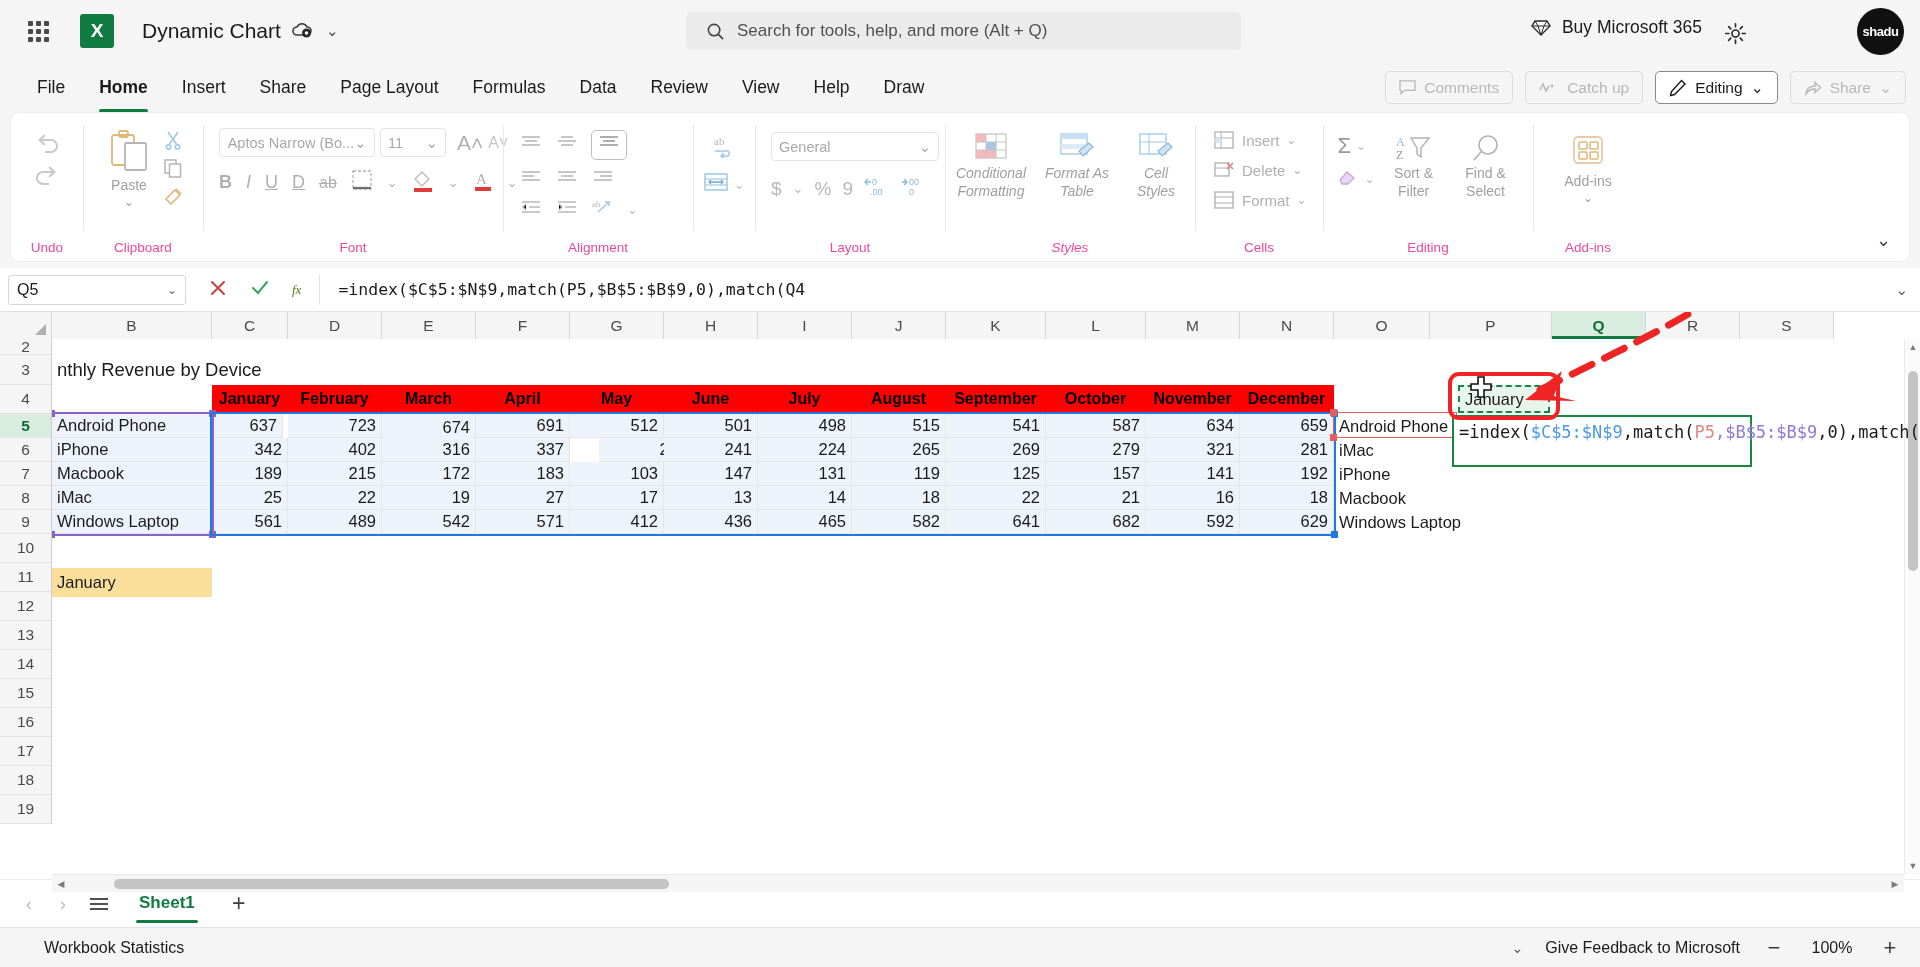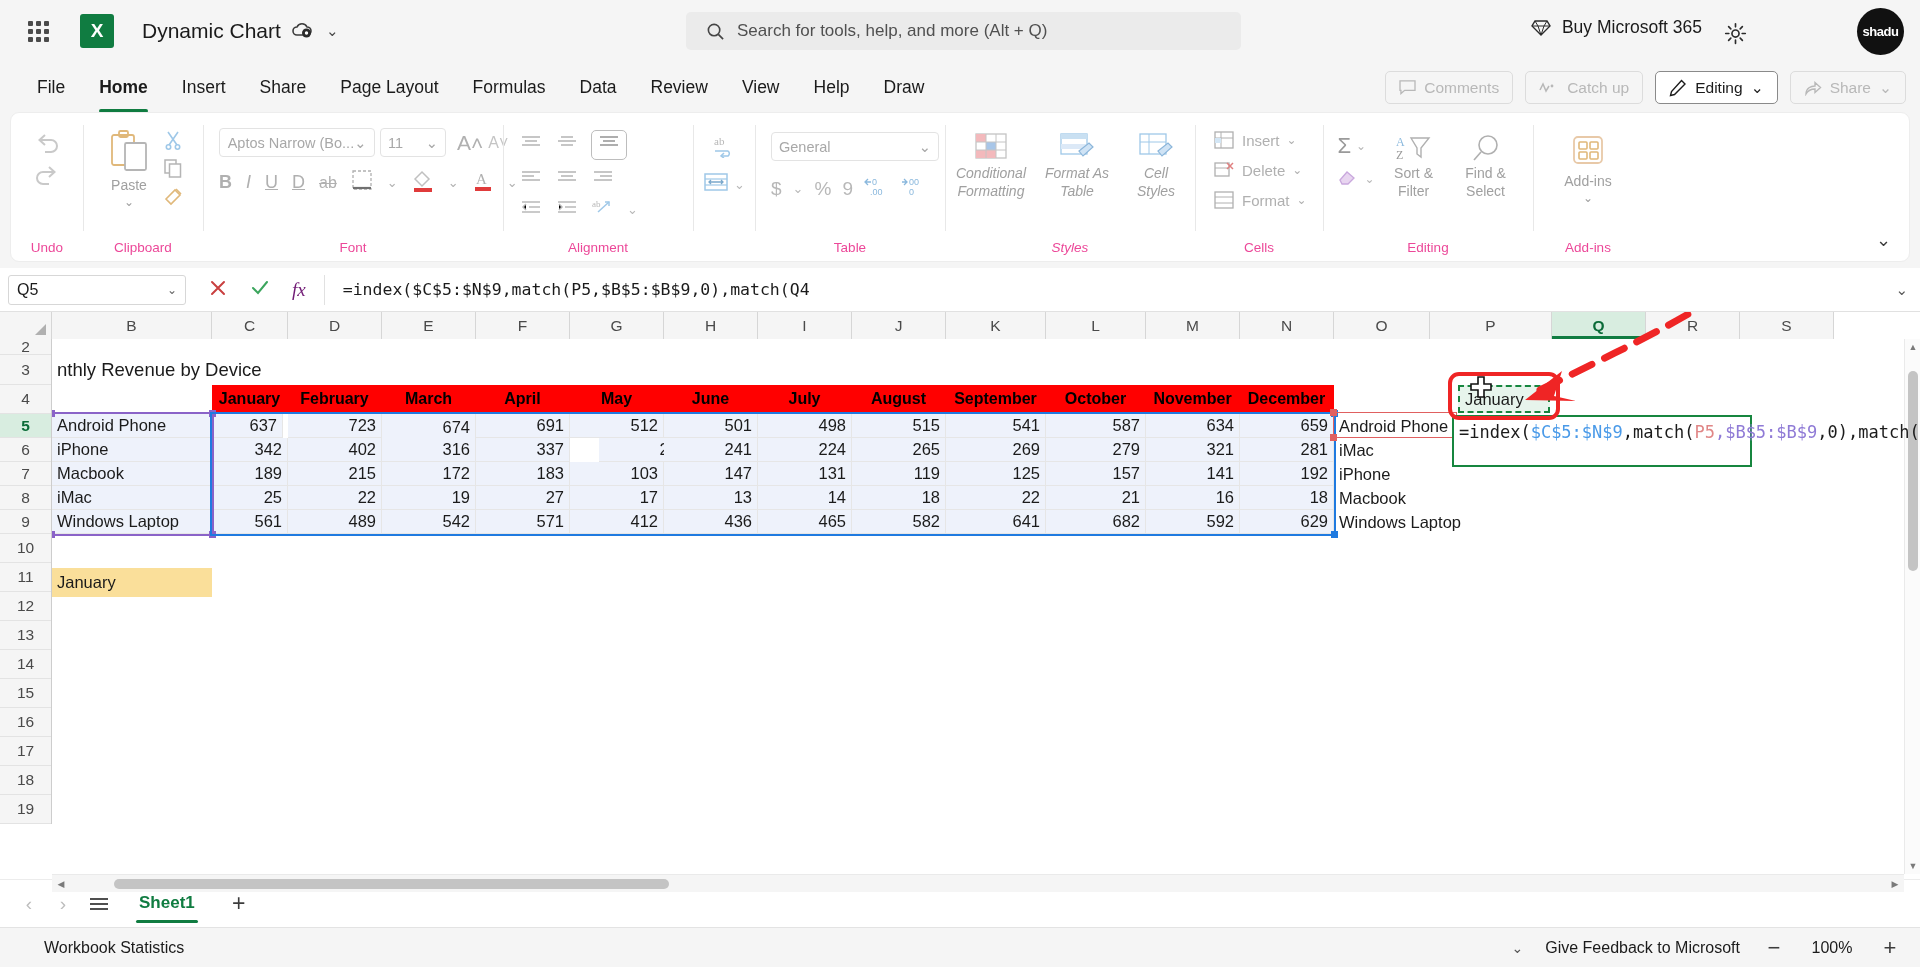--- a/index.html
+++ b/index.html
@@ -82,21 +82,21 @@
   
   .fbar { position: absolute; top: 268px; left: 0; width: 1920px; height: 44px;
     background: #fff; display: flex; align-items: center;
     border-bottom: 1px solid #e1e1e1; }
   .namebox { margin-left: 8px; width: 178px; height: 30px; border: 1px solid #d7d7d7;
     border-radius: 3px; display: flex; align-items: center; justify-content: space-between;
     padding: 0 8px; font-size: 16px; color: #1b1b1b; background: #fff; }
   .fb-icons { display: flex; align-items: center; gap: 22px; margin-left: 22px;
     padding-right: 18px; border-right: 1px solid #e1e1e1; height: 30px; }
   .fx-text { font-style: italic; font-family: "Liberation Serif", serif;
-    font-size: 19px; color: #701a75; }
+    font-size: 13px; color: #4d7c0f; }
   .fb-input { margin-left: 18px; flex: 1; font-family: "DejaVu Sans Mono", monospace;
     font-size: 16.5px; color: #1b1b1b; white-space: nowrap; overflow: hidden; }
   .fb-chev { margin-right: 12px; color: #555; font-size: 15px; }
 
   
   .gridwrap { position: absolute; top: 312px; left: 0; width: 1920px; height: 580px;
     background: #fff; overflow: hidden; }
 
   .colhdr { position: absolute; top: 0; left: 0; height: 27px; display: flex;
     background: #f5f5f5; border-bottom: 1px solid #cdcdcd; z-index: 6; }
@@ -528,21 +528,21 @@
           </svg>
         </span>
         <span>
           <svg width="26" height="22" viewBox="0 0 26 22">
             <text x="8" y="10" font-size="9" fill="#8ab8dd" font-family="Liberation Sans, sans-serif">00</text>
             <text x="8" y="20" font-size="9" fill="#8ab8dd" font-family="Liberation Sans, sans-serif">0</text>
             <path d="M1,7 L6,7 M3,4 L6,7 L3,10" stroke="#8ab8dd" stroke-width="1.3" fill="none"></path>
           </svg>
         </span>
       </div>
-      <div class="glabel">Table</div>
+      <div class="glabel">Layout</div>
     </div>
 
     <div class="rgroup" style="width:250px;font-style:italic;">
       <div style="display:flex; gap:4px; margin-top:6px;">
         <div class="rbtn" style="width:84px;">
           <svg width="40" height="32" viewBox="0 0 40 32">
             <rect x="5" y="3" width="30" height="24" fill="none" stroke="#c4c4c4" stroke-width="1.3"></rect>
             <rect x="5" y="3" width="10" height="8" fill="#f3b9bc"></rect>
             <rect x="15" y="11" width="10" height="8" fill="#a8c6e8"></rect>
             <rect x="5" y="19" width="20" height="8" fill="#f3b9bc"></rect>

